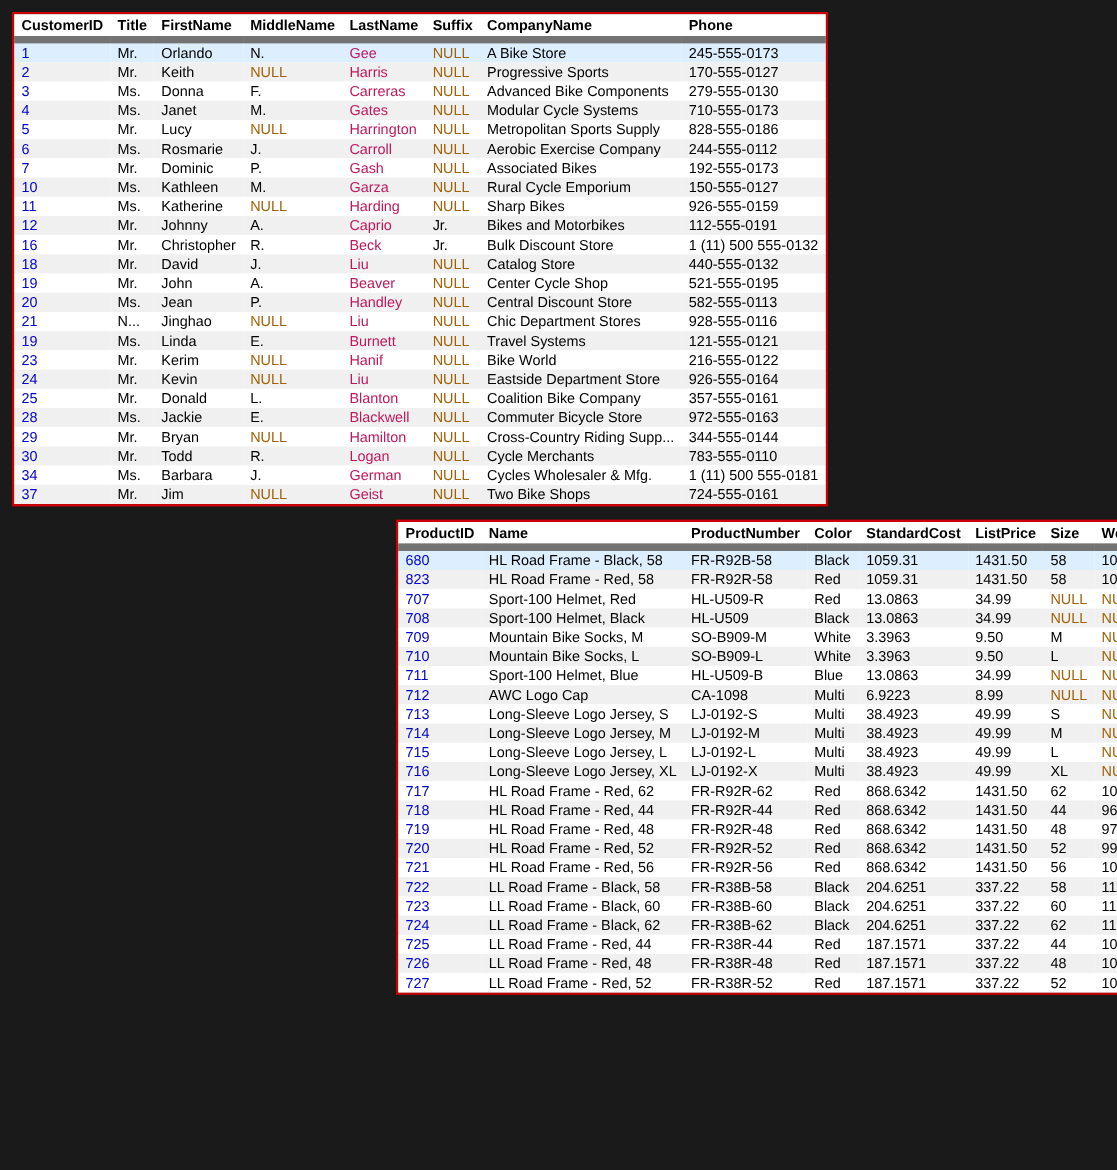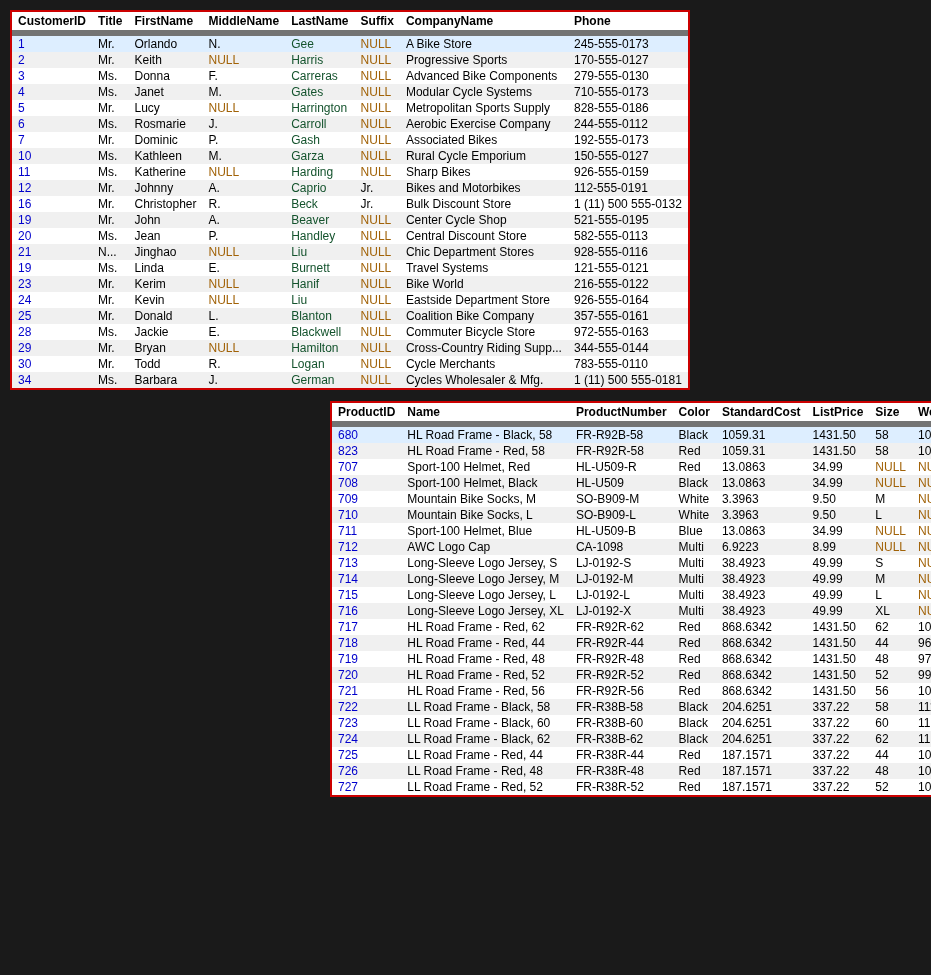--- a/index.html
+++ b/index.html
@@ -34,21 +34,21 @@
     table tr:nth-child(odd) td {
       background: #ffffff;
     }
     table tr:nth-child(even) td {
       background: #f0f0f0;
     }
     .id-cell {
       color: #0000cc;
     }
     .name-cell {
-      color: #14532d;
+      color: #be185d;
     }
     .null-cell {
       color: #a16207;
     }
     .top-section {
       margin-bottom: 8px;
     }
     .bottom-section {
       margin-left: 320px;
     }
@@ -179,20 +179,30 @@
             <td class="id-cell">16</td>
             <td>Mr.</td>
             <td>Christopher</td>
             <td>R.</td>
             <td class="name-cell">Beck</td>
             <td>Jr.</td>
             <td>Bulk Discount Store</td>
             <td>1 (11) 500 555-0132</td>
           </tr>
           <tr>
+            <td class="id-cell">18</td>
+            <td>Mr.</td>
+            <td>David</td>
+            <td>J.</td>
+            <td class="name-cell">Liu</td>
+            <td class="null-cell">NULL</td>
+            <td>Catalog Store</td>
+            <td>440-555-0132</td>
+          </tr>
+          <tr>
             <td class="id-cell">19</td>
             <td>Mr.</td>
             <td>John</td>
             <td>A.</td>
             <td class="name-cell">Beaver</td>
             <td class="null-cell">NULL</td>
             <td>Center Cycle Shop</td>
             <td>521-555-0195</td>
           </tr>
           <tr>
@@ -287,20 +297,30 @@
           </tr>
           <tr>
             <td class="id-cell">34</td>
             <td>Ms.</td>
             <td>Barbara</td>
             <td>J.</td>
             <td class="name-cell">German</td>
             <td class="null-cell">NULL</td>
             <td>Cycles Wholesaler &amp; Mfg.</td>
             <td>1 (11) 500 555-0181</td>
+          </tr>
+          <tr>
+            <td class="id-cell">37</td>
+            <td>Mr.</td>
+            <td>Jim</td>
+            <td class="null-cell">NULL</td>
+            <td class="name-cell">Geist</td>
+            <td class="null-cell">NULL</td>
+            <td>Two Bike Shops</td>
+            <td>724-555-0161</td>
           </tr>
         </tbody>
     </table>
   </div>
 </div>
 
 <div class="bottom-section">
   <div class="table-container">
     <table>
       <thead>

